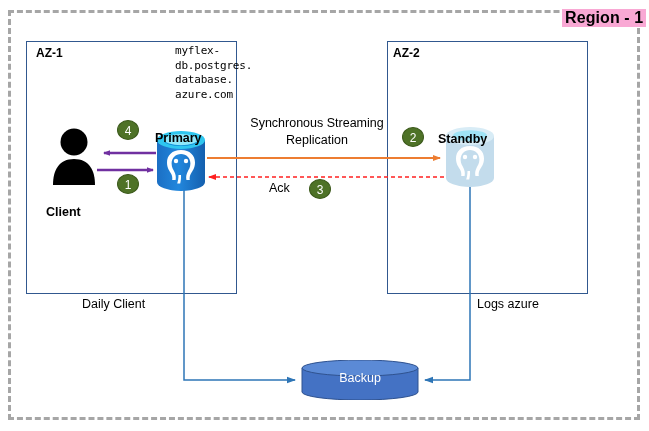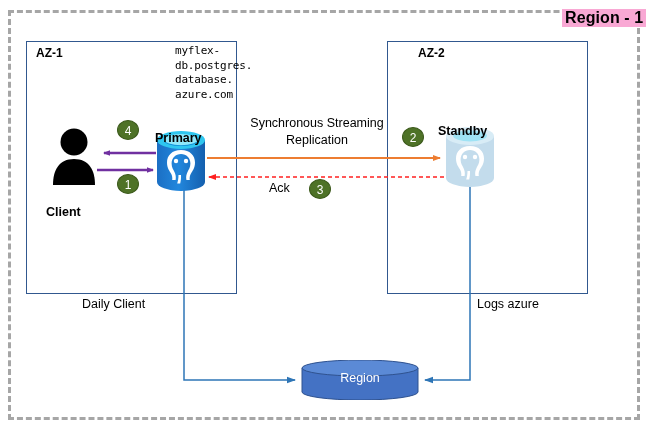--- a/index.html
+++ b/index.html
@@ -49,21 +49,21 @@
   #az1-box { left: 26px; top: 41px; width: 211px; height: 253px; }
   #az2-box { left: 387px; top: 41px; width: 201px; height: 253px; }
   .az-label {
     position: absolute;
     font-size: 12px;
     font-weight: bold;
     color: #000000;
     white-space: nowrap;
   }
   #az1-label { left: 36px; top: 46px; }
-  #az2-label { left: 393px; top: 46px; margin-left: 25px; }
+  #az2-label { left: 393px; top: 46px; }
 
   
   .hostname {
     position: absolute;
     left: 128px;
     top: 44px;
     width: 96px;
     font-family: "DejaVu Sans Mono", "Liberation Mono", monospace;
     font-size: 11px;
     line-height: 14.6px;
@@ -76,21 +76,21 @@
   
   .node-caption {
     position: absolute;
     font-size: 12.5px;
     font-weight: bold;
     color: #000000;
     white-space: nowrap;
     margin-top: 20px;
   }
   #primary-caption { left: 155px; top: 111px; }
-  #standby-caption { left: 438px; top: 104px; }
+  #standby-caption { left: 438px; top: 112px; }
   #client-caption  { left: 46px;  top: 185px; }
 
   
   .client-icon { position: absolute; left: 51px; top: 127px; width: 46px; height: 60px; }
 
   
   .db-cyl { position: absolute; width: 52px; height: 62px; }
   #primary-db { left: 155px; top: 130px; }
   #standby-db { left: 444px; top: 126px; }
 
@@ -249,21 +249,21 @@
       <circle cx="21" cy="31" r="2.2"></circle>
       <circle cx="31" cy="31" r="2.2"></circle>
     </g>
   </svg>
   <div class="node-caption" id="standby-caption">Standby</div>
 
   <svg class="backup-cyl" viewBox="0 0 118 40" xmlns="http://www.w3.org/2000/svg">
     <path d="M1,8 L1,32 A58,8 0 0 0 117,32 L117,8 Z" fill="#4472c4" stroke="#2f528f" stroke-width="1"></path>
     <ellipse cx="59" cy="8" rx="58" ry="8" fill="#5b8ad6" stroke="#2f528f" stroke-width="1"></ellipse>
   </svg>
-  <div class="backup-label">Region</div>
+  <div class="backup-label">Backup</div>
 
   <div class="badge" id="badge-4">4</div>
   <div class="badge" id="badge-1">1</div>
   <div class="badge" id="badge-2">2</div>
   <div class="badge" id="badge-3">3</div>
 
   <div class="arrow-text" id="repl-label">Synchronous Streaming Replication</div>
   <div class="arrow-text" id="ack-label">Ack</div>
   <div class="arrow-text" id="daily-label">Daily Client</div>
   <div class="arrow-text" id="logs-label">Logs azure</div>

